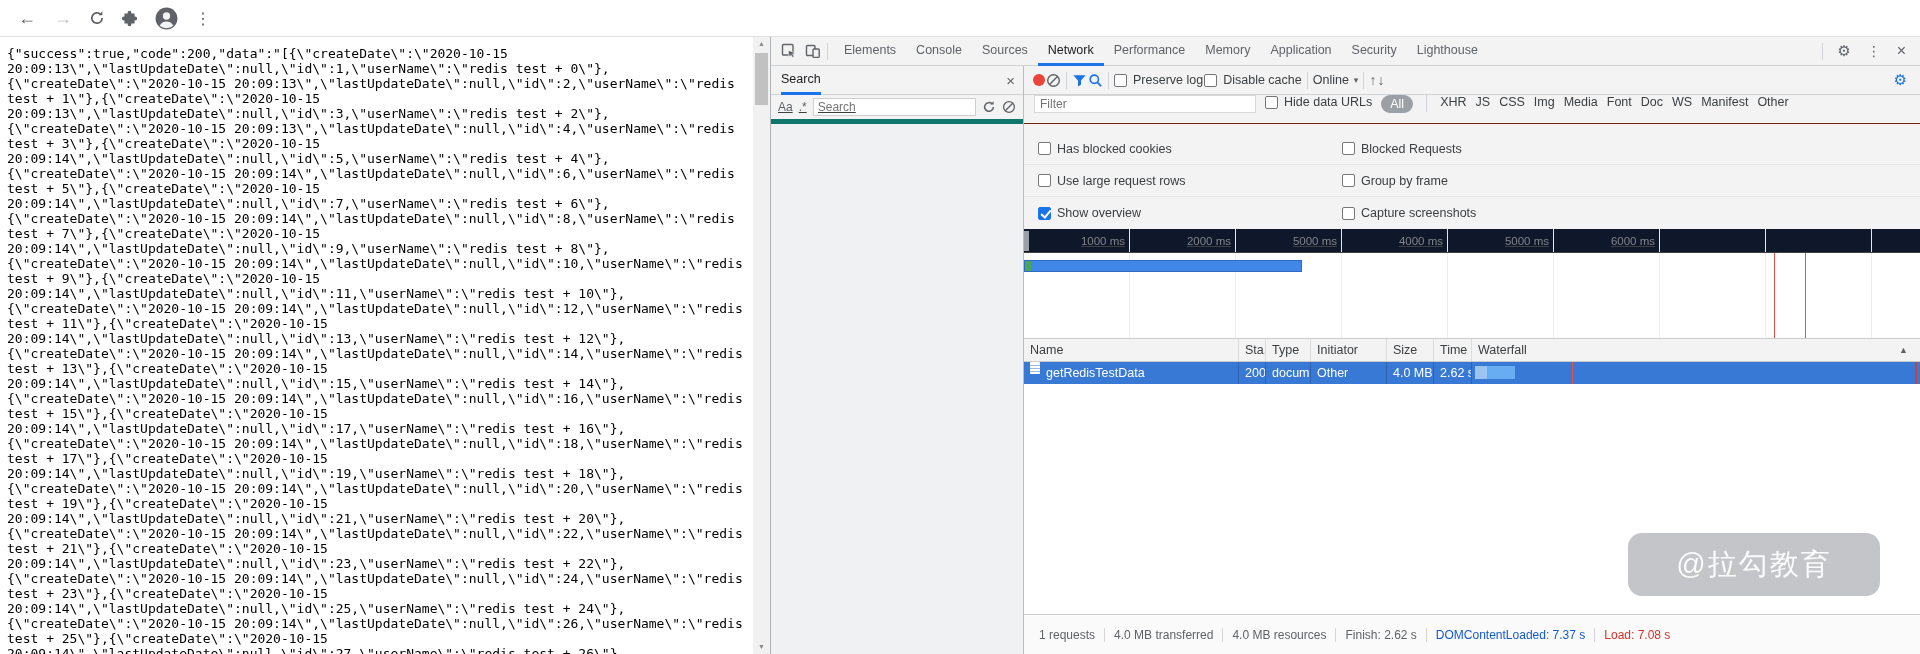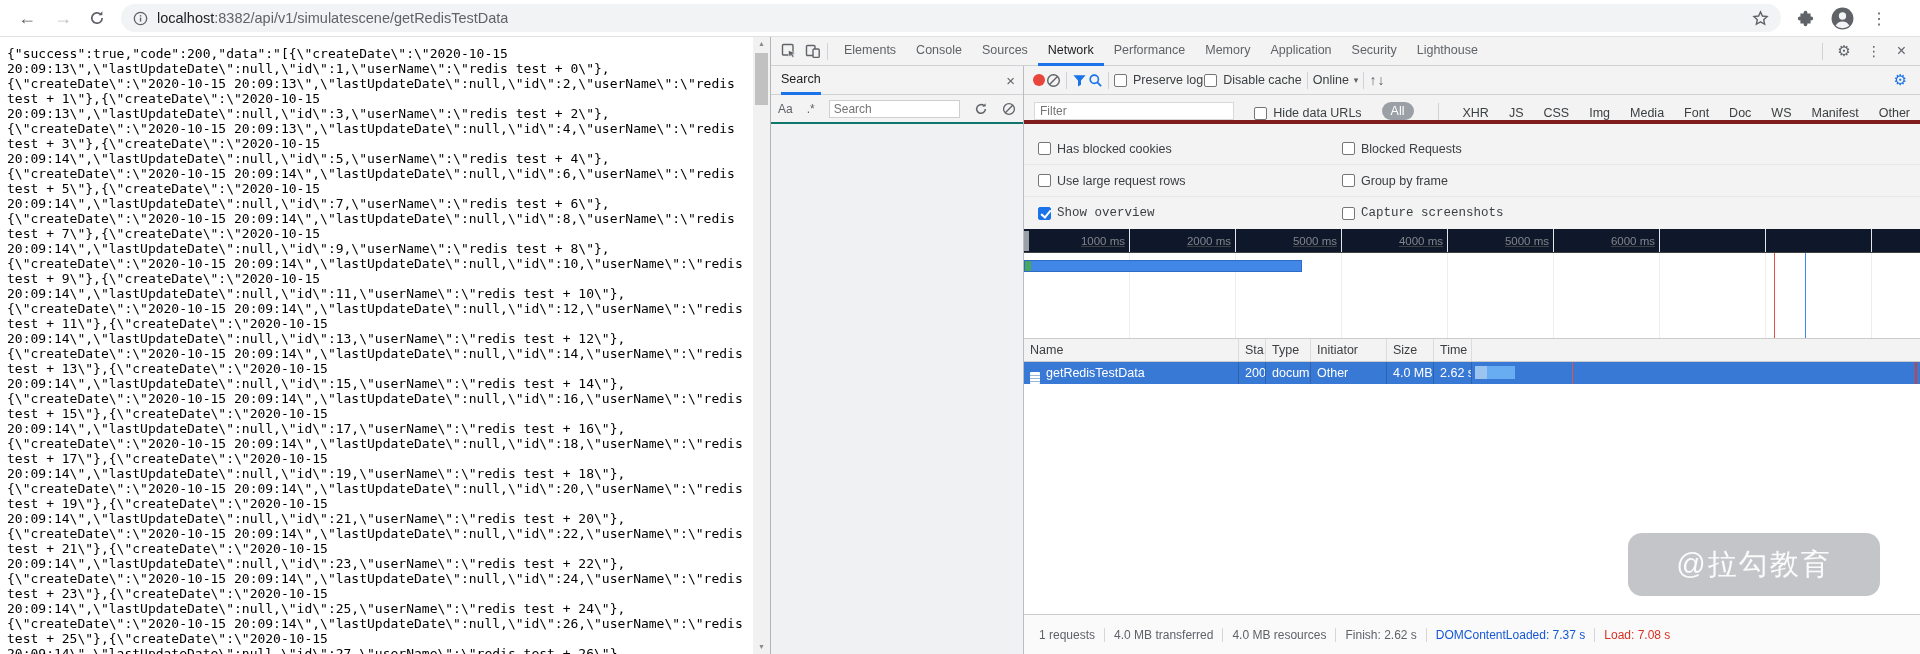--- a/index.html
+++ b/index.html
@@ -51,22 +51,22 @@
   .dt-body { flex:1; min-height:0; display:flex; }
 
   
   .search-pane { width:253px; flex:none; border-right:1px solid #b9bcc0;
     display:flex; flex-direction:column; background:#f3f3f3; }
   .sp-header { height:29px; flex:none; border-bottom:1px solid #d0d3d6;
     display:flex; align-items:center; }
   .sp-title { margin-left:10px; height:29px; line-height:27px; color:#202124;
     border-bottom:3px solid #1a73e8; }
   .sp-close { margin-left:auto; margin-right:8px; font-size:15px; color:#5f6368; }
-  .sp-toolbar { height:29px; flex:none; border-bottom:2px solid #0f766e;
-    display:flex; align-items:center; gap:14px; padding:0 7px; }
+  .sp-toolbar { height:29px; flex:none; border-bottom:5px solid #0f766e;
+    display:flex; align-items:center; gap:6px; padding:0 7px;text-decoration:underline; }
   .sp-flag { color:#5f6368; font-size:12px; }
   .sp-input { flex:1; min-width:0; height:18px; border:1px solid #cfcfcf; background:#fff;
     font-size:12px; padding:0 4px; font-family:"Liberation Sans",sans-serif; color:#202124; }
   .sp-results { flex:1; background:#f0f1f2; }
 
   
   .net-pane { flex:1; min-width:0; display:flex; flex-direction:column; background:#f3f3f3; }
   .net-toolbar { height:29px; flex:none; display:flex; align-items:center;
     gap:1px; padding:0 9px; border-bottom:1px solid #d0d3d6; }
   .rec-dot { width:12px; height:12px; border-radius:50%; background:#e8453c; flex:none; }
@@ -74,31 +74,31 @@
     background:#fff; flex:none; position:relative; }
   .cb.checked { background:#1a73e8; border-color:#1a73e8; }
   .cb.checked::after { content:""; position:absolute; left:3.5px; top:0.5px; width:4px; height:8px;
     border:solid #fff; border-width:0 2px 2px 0; transform:rotate(40deg); }
   .cb-item { display:flex; align-items:center; gap:6px; white-space:nowrap; }
   .online-sel { display:flex; align-items:center; gap:5px; white-space:nowrap; }
   .caret { font-size:9px; color:#5f6368; }
   .io-arrow { font-size:14px; color:#5f6368; }
   .gear-blue { margin-left:auto; font-size:15px; color:#1a73e8; padding-right:4px; }
 
-  .net-filterbar { height:29px; flex:none; display:flex; align-items:flex-end;
-    gap:20px; padding:0 10px; border-bottom:4px solid #7f1d1d; }
+  .net-filterbar { height:29px; flex:none; display:flex; align-items:flex-start;
+    gap:9px; padding:0 10px; border-bottom:1px solid #7f1d1d; }
   .filter-input { width:222px; height:18px; border:1px solid #d8d8d8; background:#fff;
     font-size:12px; padding:0 5px; font-family:"Liberation Sans",sans-serif; color:#202124; }
   .chip { white-space:nowrap; color:#3c4043; }
   .chip-all { background:#9aa0a6; color:#fff; border-radius:9px; padding:2px 9px; }
 
   .net-options { flex:none; padding-top:9px; }
   .opt-row { height:32px; display:flex; align-items:center; position:relative;
     border-bottom:1px solid #e9e9e9; }
-  .opt-row:last-child { border-bottom:none;font-family:Liberation Mono, monospace; }
+  .opt-row:last-child { border-bottom:none; }
   .opt-left { margin-left:14px; }
   .opt-right { position:absolute; left:310px;margin-left:8px; }
 
   .ruler { height:24px; flex:none; background:#0f172a; display:flex; position:relative;
     border-bottom:1px solid #404040;text-decoration:underline; }
   .ruler-stub { position:absolute; left:0; top:2px; width:5px; height:20px; background:#9aa0a6; }
   .tick { width:106px; flex:none; text-align:right; font-size:11.5px; color:#80868b;
     line-height:24px; padding-right:4px; border-right:1px solid #e4e6e8; }
 
   .overview { height:86px; flex:none; background:#fff; border-bottom:1px solid #ccc; position:relative;
@@ -116,21 +116,21 @@
   .th.last { flex:1; border-right:none; display:flex; align-items:center; }
   .sort-arrow { margin-left:auto; font-size:9px; color:#5f6368; padding-right:6px; }
   .w-name{width:215px;} .w-status{width:27px;} .w-type{width:45px;}
   .w-init{width:76px;} .w-size{width:47px;} .w-time{width:38px;}
   .num { text-align:right; }
 
   .tbl-row { height:22px; flex:none; display:flex; background:#3879d6; color:#fff; }
   .td { padding:0 6px; line-height:22px; border-right:1px solid rgba(0,0,0,0.18);
     white-space:nowrap; overflow:hidden; flex:none; }
   .td.last { flex:1; border-right:none; position:relative; }
-  .name-cell { display:flex; align-items:flex-end; gap:6px; }
+  .name-cell { display:flex; align-items:flex-start; gap:6px; }
   .doc-icon { width:10px; height:12px; background:#fff; border-radius:1px; flex:none;
     background-image:linear-gradient(#fff 3px, #9db7d8 3px, #9db7d8 4px, #fff 4px, #fff 6px, #9db7d8 6px, #9db7d8 7px, #fff 7px, #fff 9px, #9db7d8 9px, #9db7d8 10px, #fff 10px); }
   .wf-bar { position:absolute; left:3px; top:4px; height:13px; width:40px;
     background:linear-gradient(90deg,#9cc4f0 0 12px,#68acf2 12px); }
   .wf-line-red { position:absolute; left:100px; top:0; bottom:0; width:1px; background:#e05448; }
   .wf-edge-red { position:absolute; right:3px; top:0; bottom:0; width:2px; background:#c8423a; }
 
   .tbl-empty { flex:1; background:#fff; }
 
   .statusbar { height:40px; flex:none; border-top:1px solid #ccc; background:#fafafa;
@@ -150,35 +150,20 @@
 
 <div class="browser-toolbar">
   <span class="nav-btn">←</span>
   <span class="nav-btn disabled">→</span>
   <span class="nav-btn ic" style="margin-left:17px;">
     <svg width="16" height="16" viewBox="0 0 16 16">
         <path d="M13.2 8a5.2 5.2 0 1 1-1.6-3.75" fill="none" stroke="#5f6368" stroke-width="1.7"></path>
         <path d="M13.4 1.2v4h-4z" fill="#5f6368"></path>
       </svg>
   </span>
-  <div class="url-pill">
-    <span class="ic">
-      <svg width="15" height="15" viewBox="0 0 16 16">
-          <circle cx="8" cy="8" r="6.6" fill="none" stroke="#5f6368" stroke-width="1.4"></circle>
-          <rect x="7.3" y="7" width="1.5" height="4.2" fill="#5f6368"></rect>
-          <rect x="7.3" y="4.4" width="1.5" height="1.5" fill="#5f6368"></rect>
-        </svg>
-    </span>
-    <span class="url-text"><b style="font-weight:normal;color:#202124;">localhost</b><span class="rest">:8382/api/v1/simulatescene/getRedisTestData</span></span>
-    <span class="ic pill-star">
-      <svg width="17" height="17" viewBox="0 0 16 16">
-          <polygon points="8,1.8 9.8,5.7 14.2,6.2 11,9.1 11.9,13.4 8,11.2 4.1,13.4 5,9.1 1.8,6.2 6.2,5.7" fill="none" stroke="#5f6368" stroke-width="1.3"></polygon>
-        </svg>
-    </span>
-  </div>
   <div class="tb-right">
     <span class="ic">
       <svg width="17" height="17" viewBox="0 0 16 16">
           <path fill="#5f6368" d="M6.2 2.6a1.8 1.8 0 0 1 3.6 0c0 .2 0 .4-.1.6h3.1v3.1c.2-.1.4-.1.6-.1a1.8 1.8 0 0 1 0 3.6c-.2 0-.4 0-.6-.1v3.1H9.7c.1.2.1.4.1.6a1.8 1.8 0 0 1-3.6 0c0-.2 0-.4.1-.6H3.2V9.7c-.2.1-.4.1-.6.1a1.8 1.8 0 0 1 0-3.6c.2 0 .4 0 .6.1V3.2h3.1c-.1-.2-.1-.4-.1-.6z"></path>
         </svg>
     </span>
     <span class="ic">
       <svg width="25" height="25" viewBox="0 0 24 24">
           <circle cx="12" cy="12" r="10.5" fill="#5f6368"></circle>
           <circle cx="12" cy="9.6" r="3.5" fill="#f1f3f4"></circle>
@@ -372,20 +357,24 @@
           <div class="ov-line blue"></div>
         </div>
 
         <div class="tbl-header">
           <span class="th w-name">Name</span>
           <span class="th w-status">Sta...</span>
           <span class="th w-type">Type</span>
           <span class="th w-init">Initiator</span>
           <span class="th w-size">Size</span>
           <span class="th w-time">Time</span>
+          <span class="th last">
+            <span>Waterfall</span>
+            <span class="sort-arrow">▲</span>
+          </span>
         </div>
 
         <div class="tbl-row">
           <span class="td w-name name-cell">
             <span class="doc-icon"></span>
             <span>getRedisTestData</span>
           </span>
           <span class="td w-status">200</span>
           <span class="td w-type">docum...</span>
           <span class="td w-init">Other</span>

